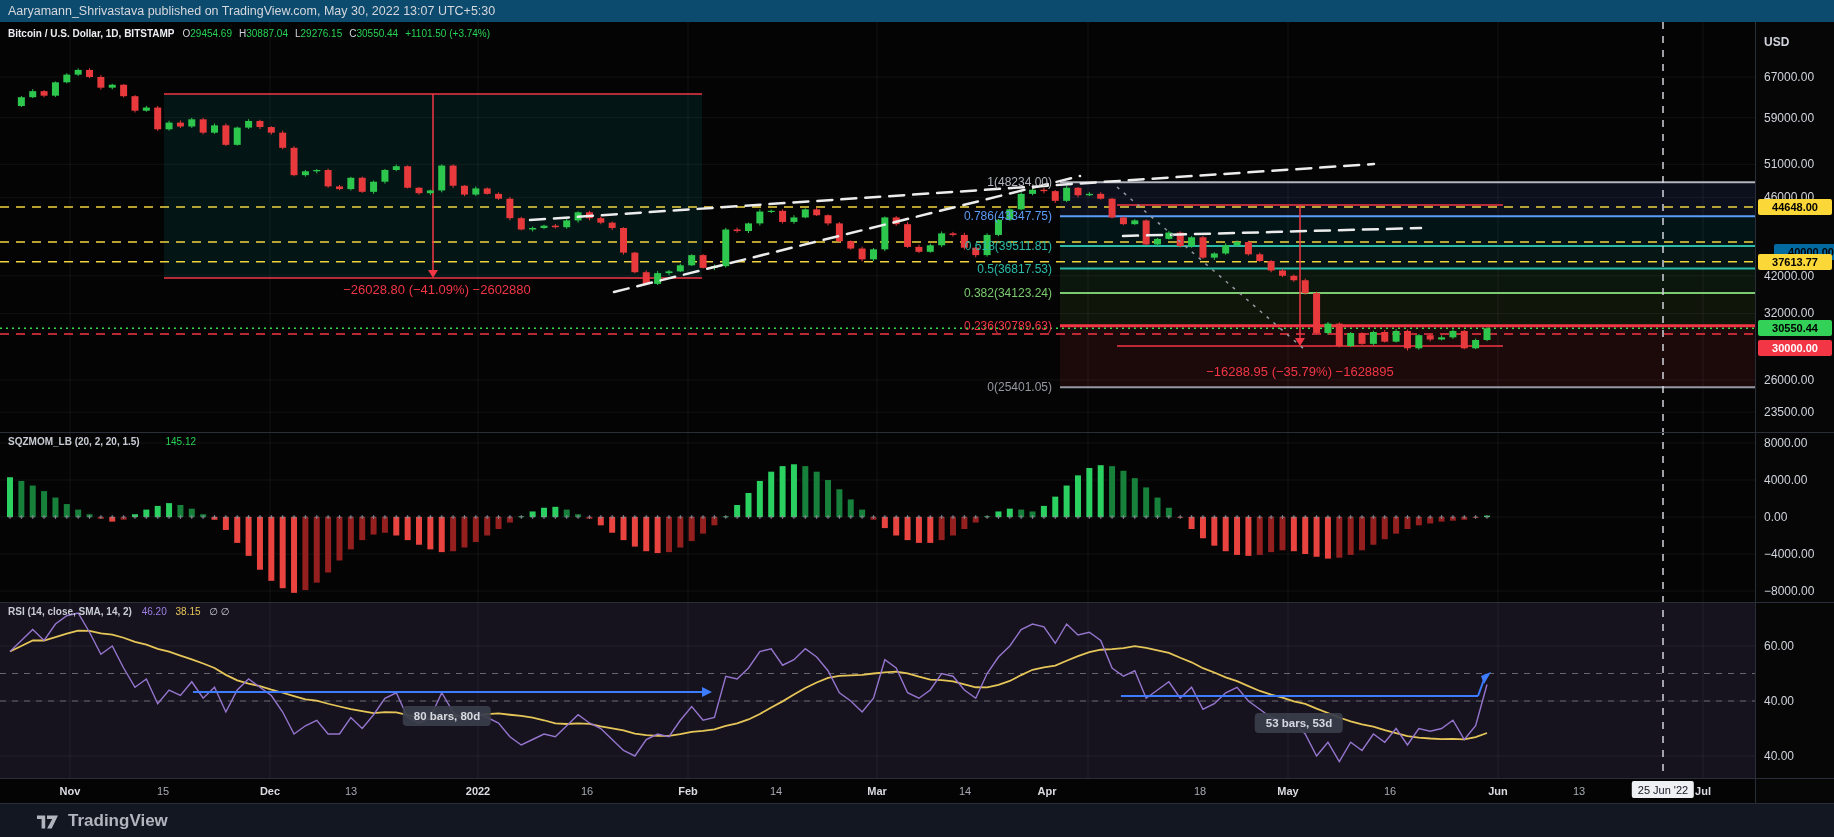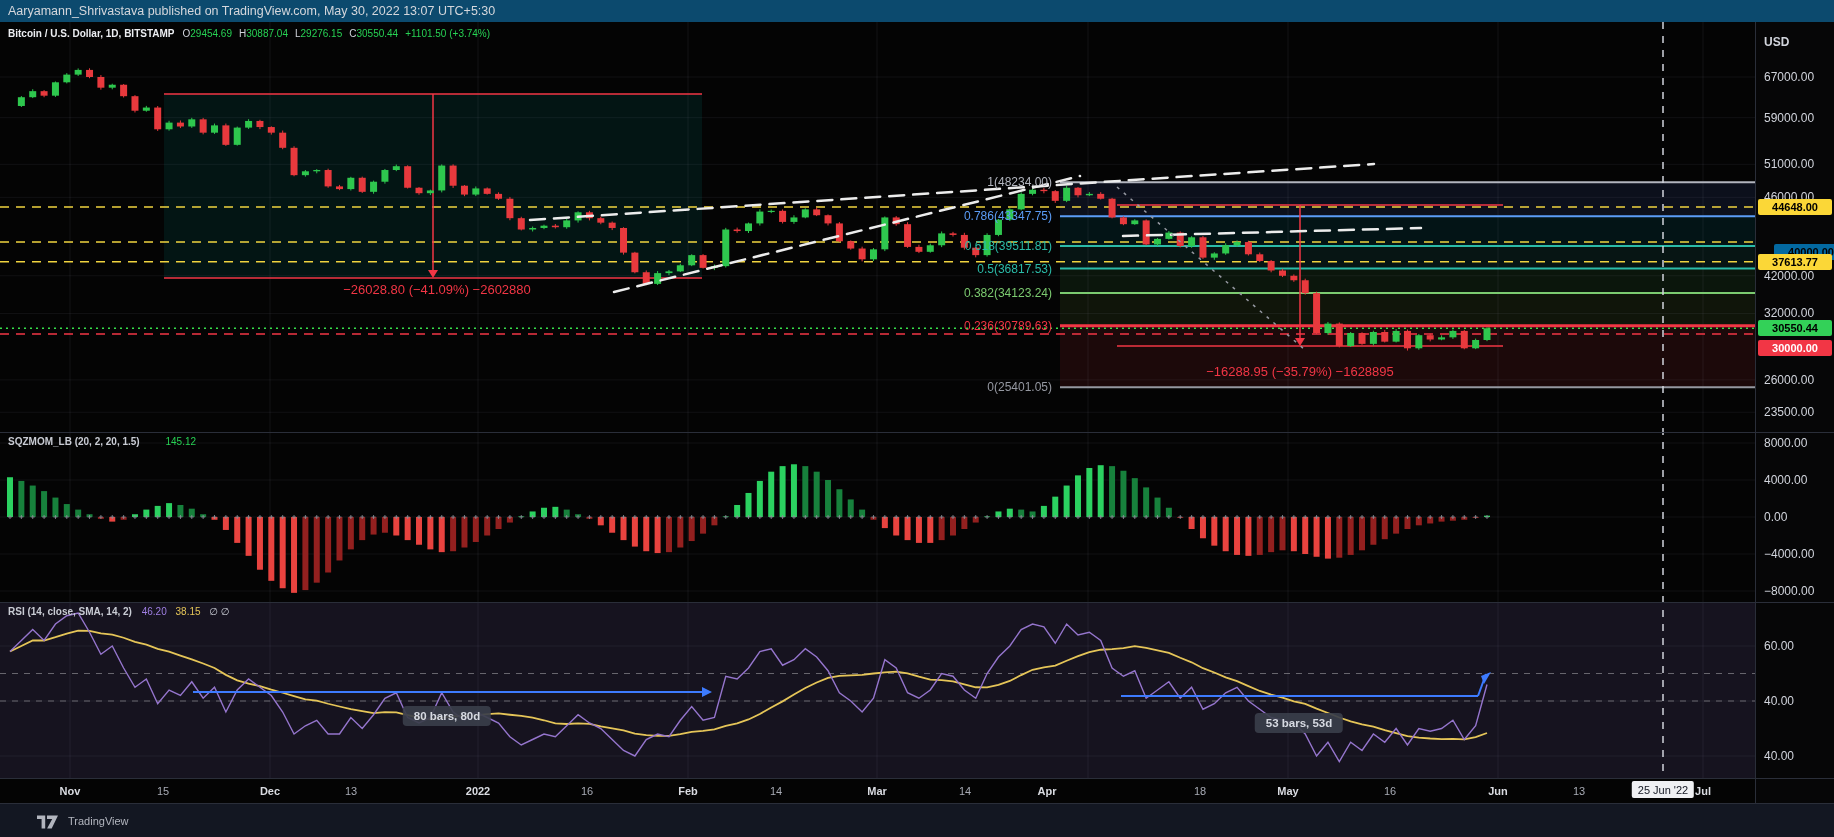--- a/index.html
+++ b/index.html
@@ -34,21 +34,21 @@
     padding:4px 11px; border-radius:4px; z-index:3; }
   .timeaxis { position:absolute; left:0; top:756px; width:1755px; height:25px; z-index:3; }
   .tlabel { position:absolute; top:7px; transform:translateX(-50%); font-size:11px;
     color:#a8abb5; white-space:nowrap; }
   .tlabel.major { color:#dadce2; font-weight:600; }
   #crosshair-badge { position:absolute; left:1663px; top:3px; transform:translateX(-50%);
     background:#eff0f3; color:#131722; font-size:11px; padding:2.5px 6px;
     border-radius:2px; white-space:nowrap; z-index:6; }
   .footer { height:34px; background:#131722; border-top:1px solid #2a2e39;
     display:flex; align-items:center; padding-left:36px; gap:9px; }
-  .footer .brand { color:#b2b5be; font-weight:normal; font-size:11px; }
+  .footer .brand { color:#b2b5be; font-weight:bold; font-size:17px; }
 </style>
 </head>
 <body>
 
 <div class="topbar">
   <span>Aaryamann_Shrivastava published on TradingView.com, May 30, 2022 13:07 UTC+5:30</span>
 </div>
 
 <div class="main">
   <div class="plot">

